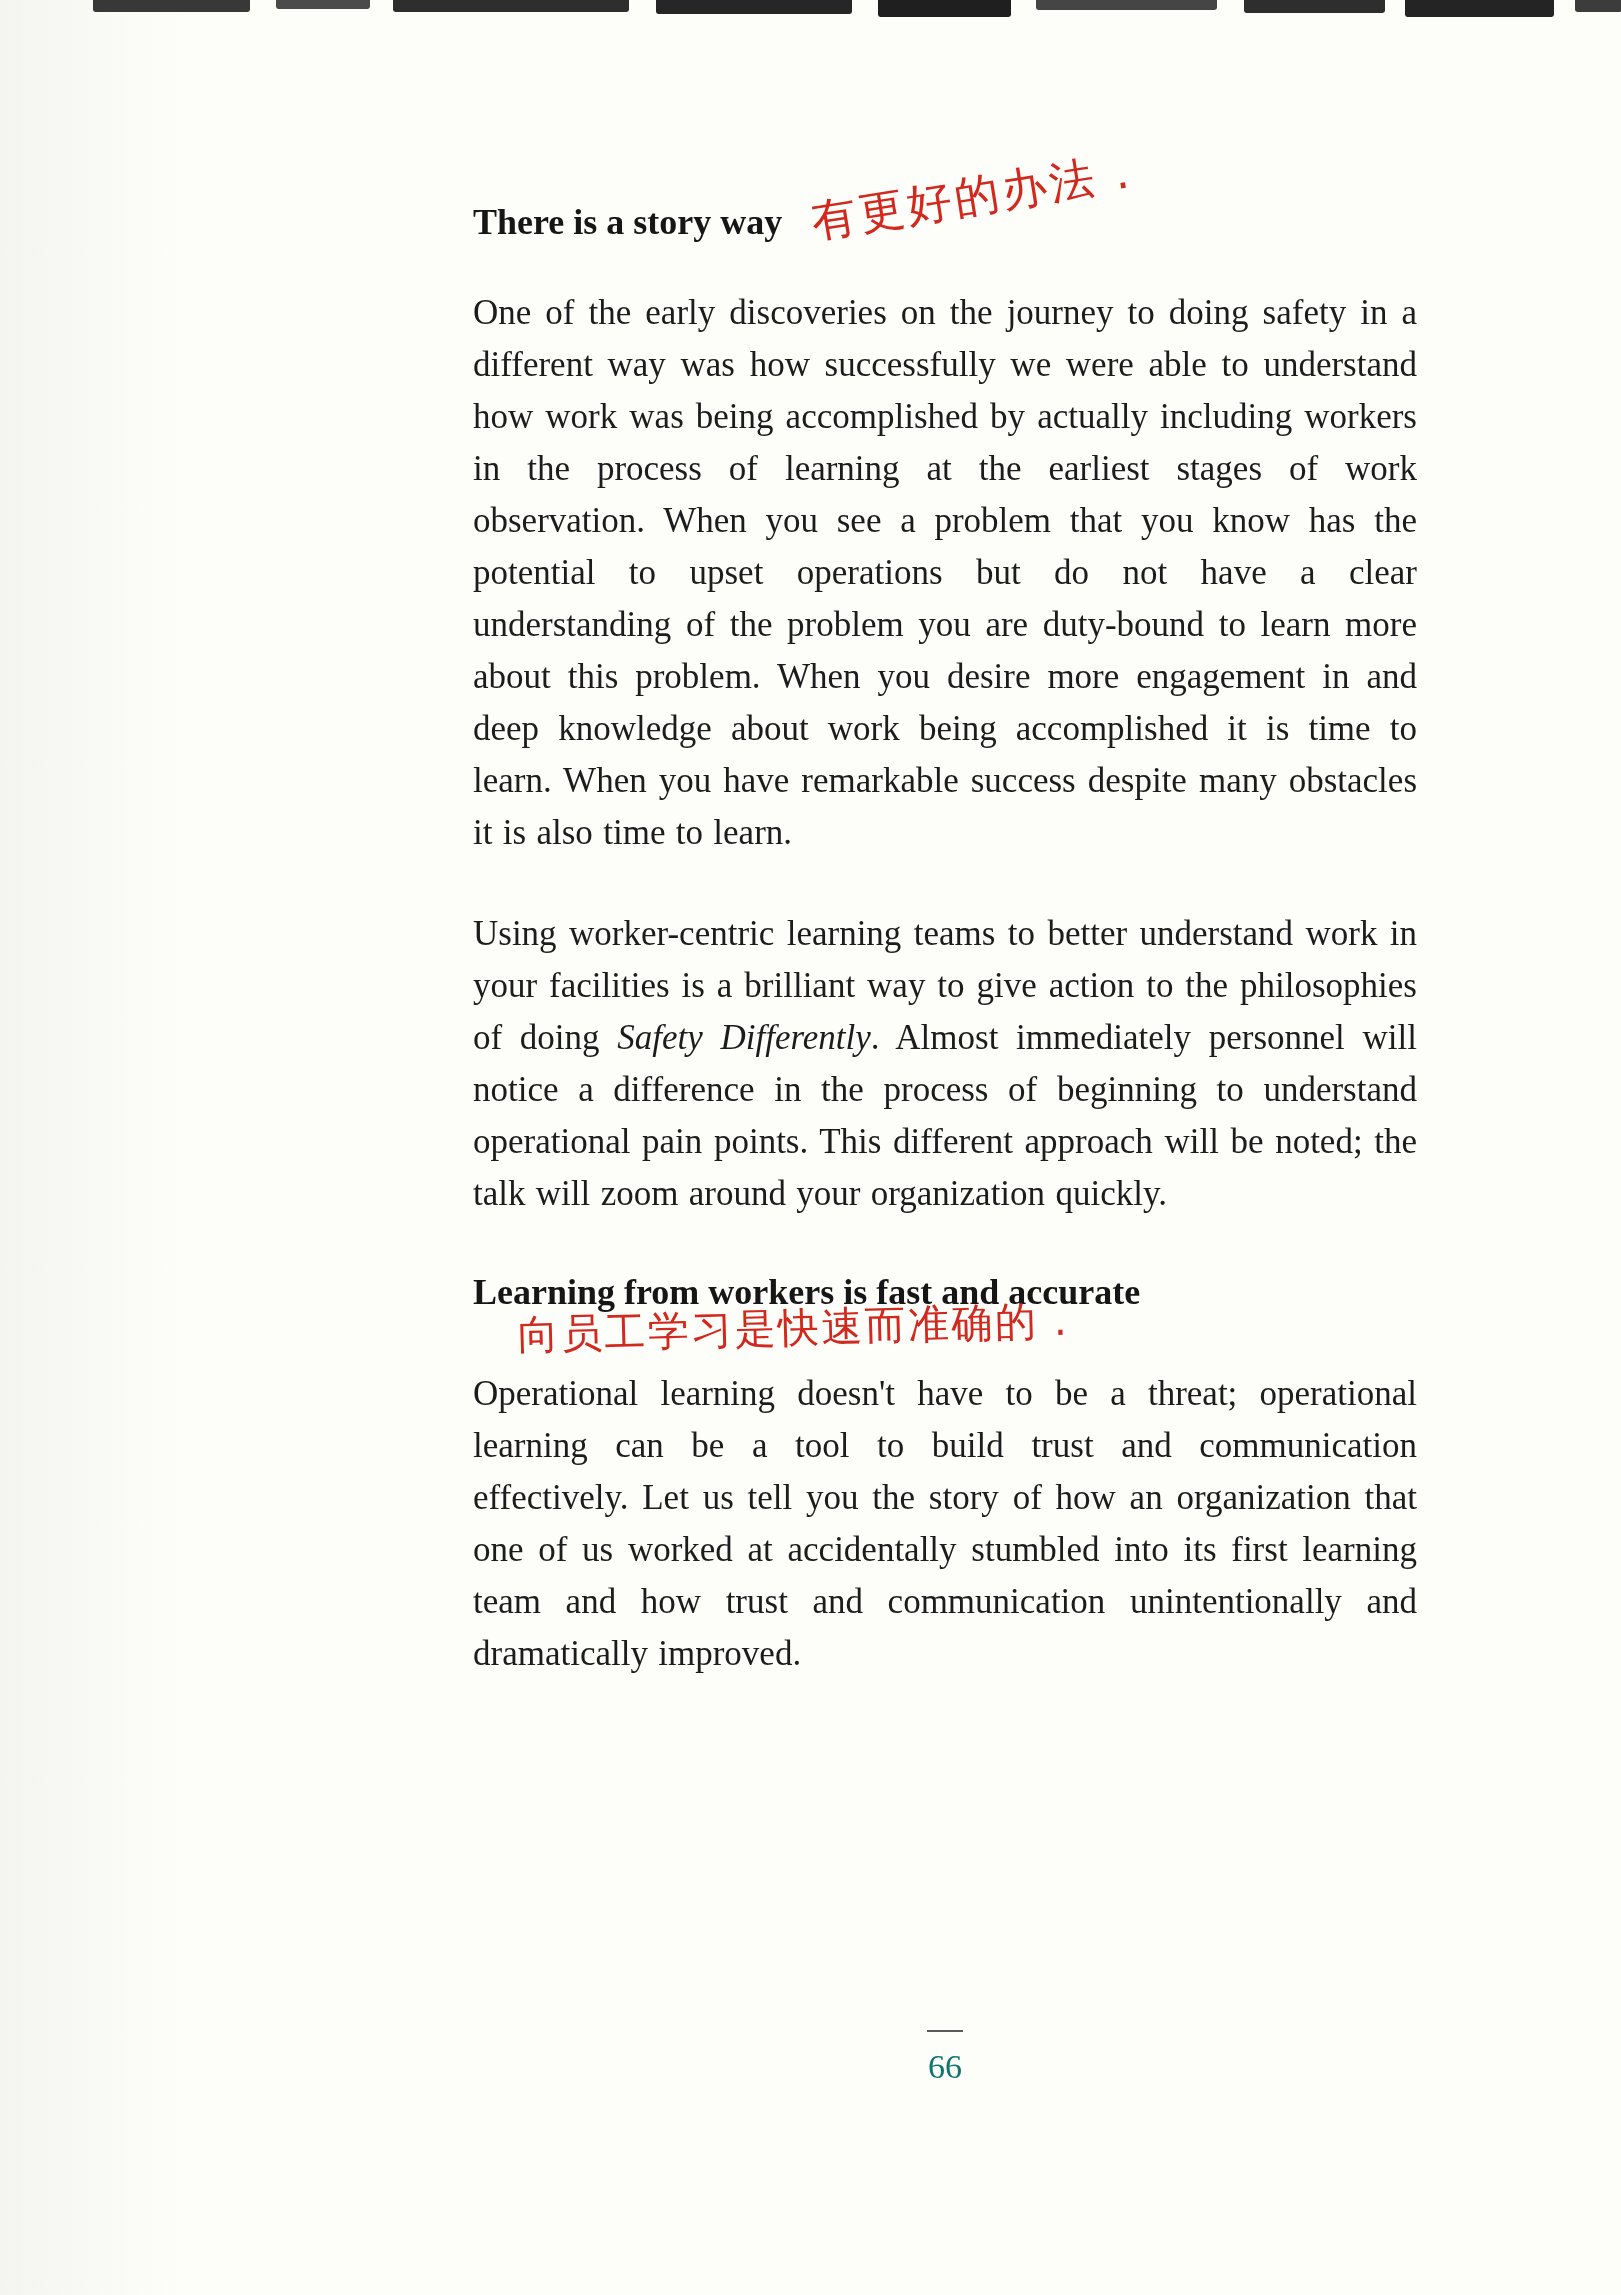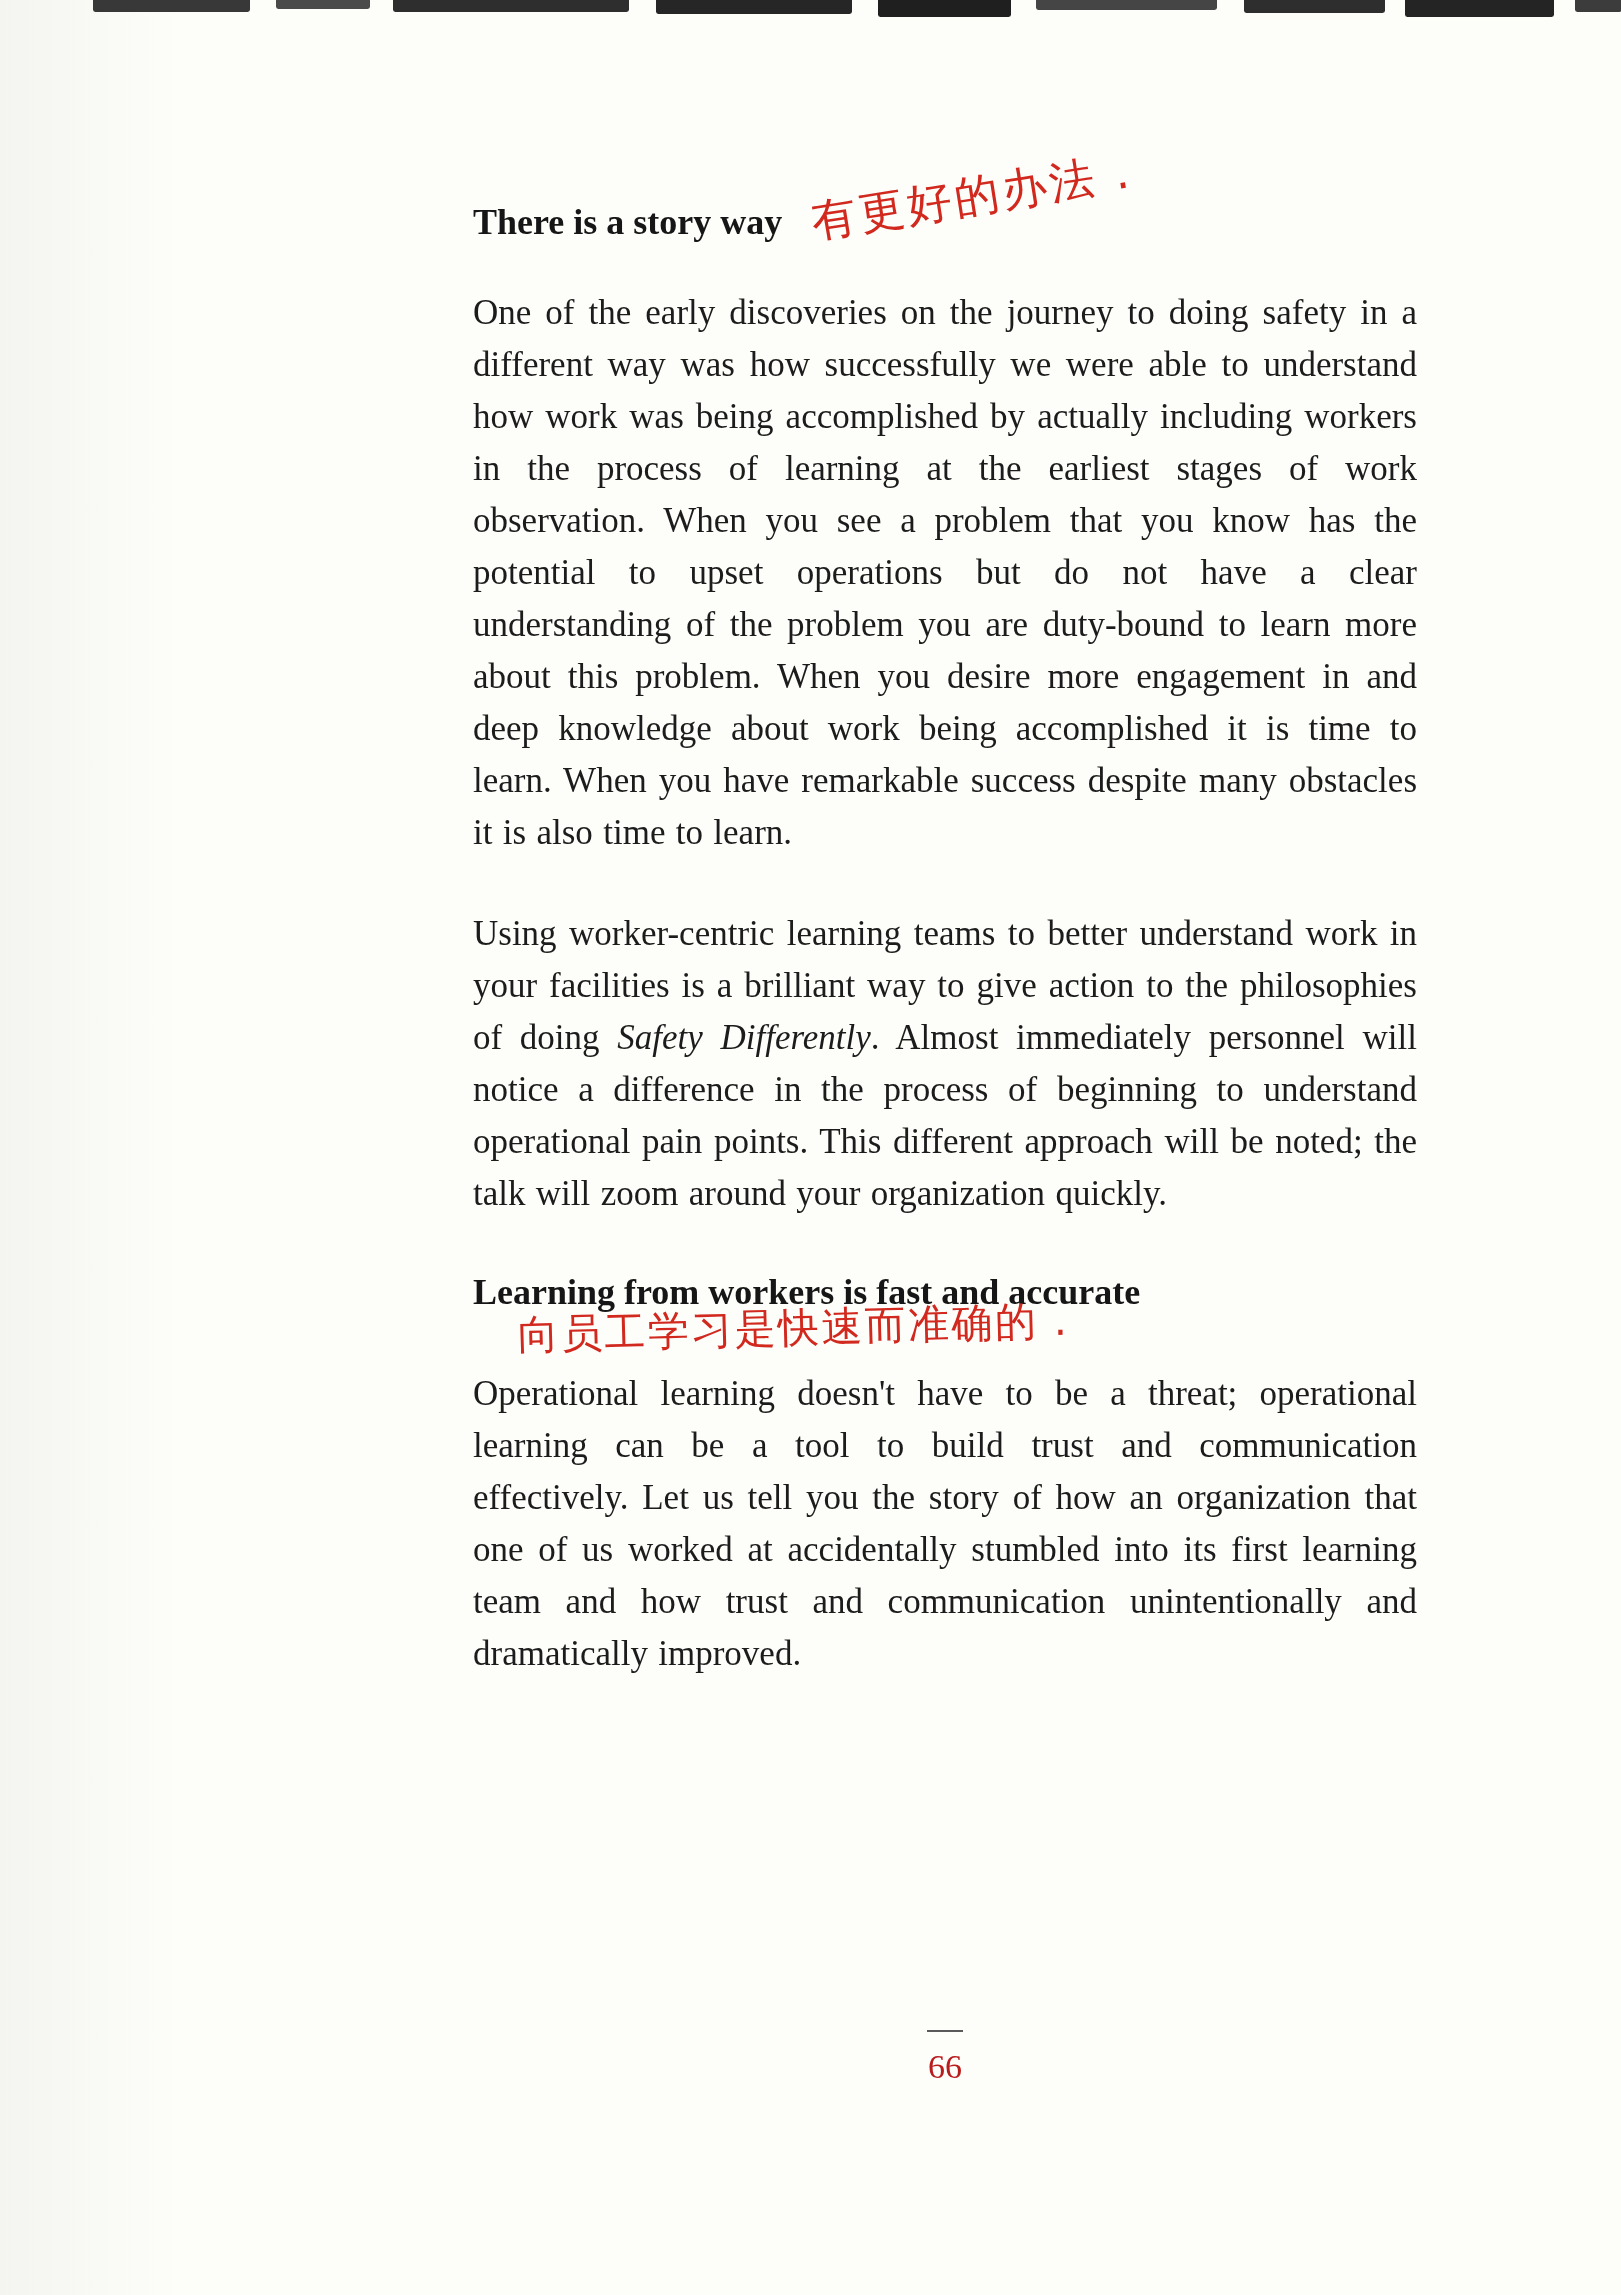--- a/index.html
+++ b/index.html
@@ -93,21 +93,21 @@
     text-align: center;
   }
   .footer-rule {
     width: 36px;
     height: 2.4px;
     background: #5a5a5a;
     margin: 0 auto 15.7px auto;
   }
   .page-number {
     font-size: 34px;
-    color: #b91c1c;
+    color: #0f766e;
     font-family: "Liberation Serif", serif;
   }
 </style>
 </head>
 <body>
 
 <div class="page-bg"></div>
 
 <div class="scan-top">
   <i></i>

